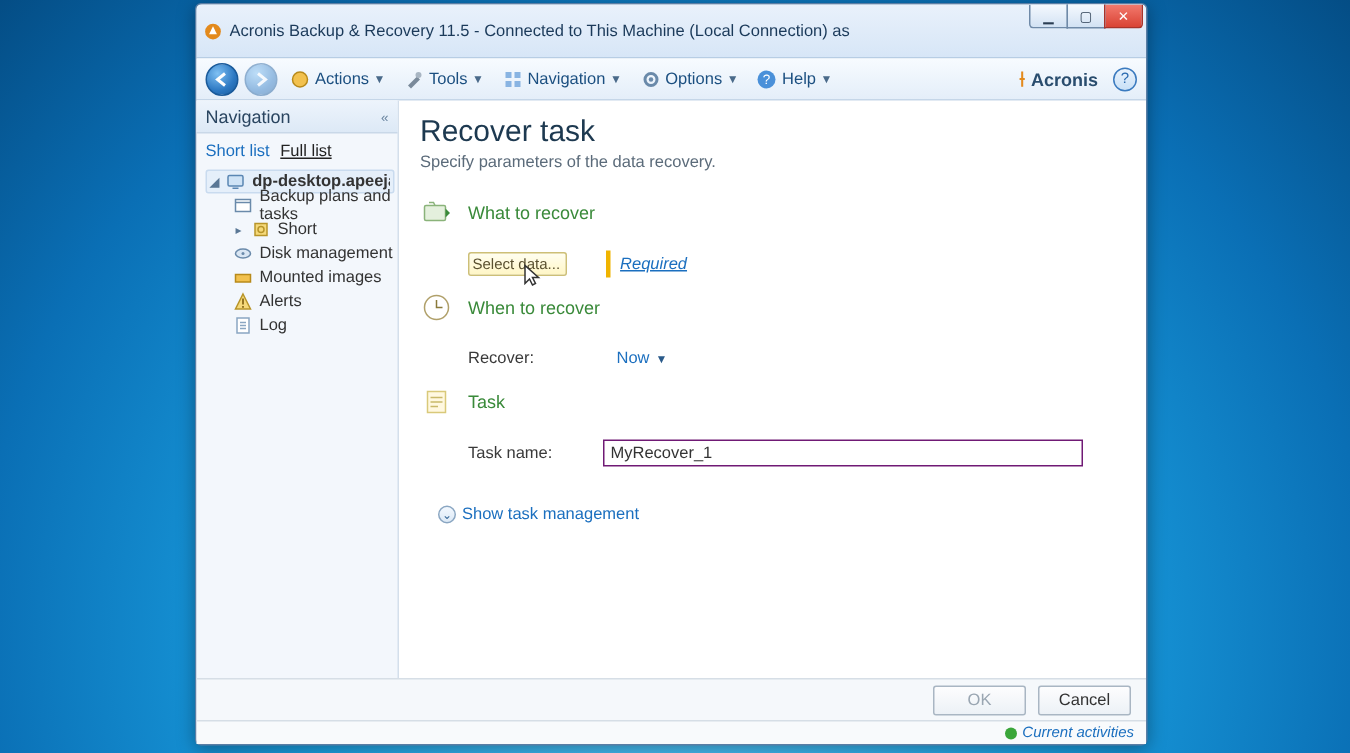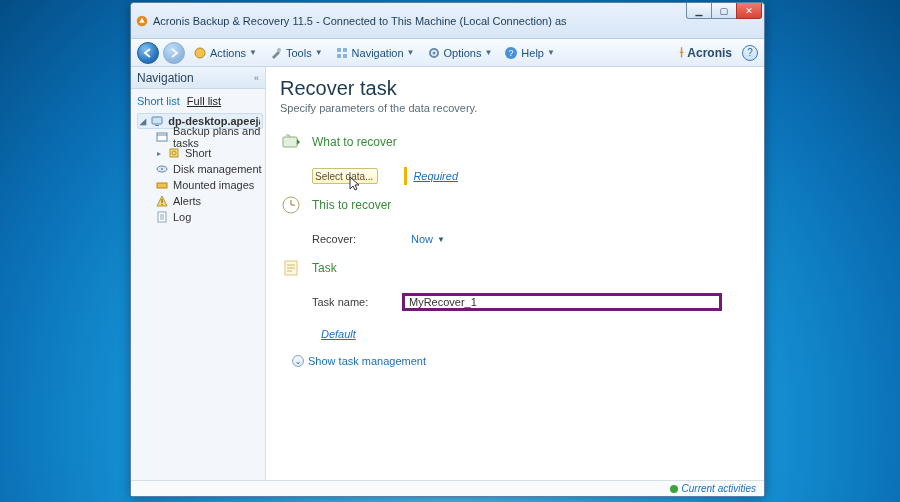--- a/index.html
+++ b/index.html
@@ -95,21 +95,21 @@
   .val { flex:1; }
   .vbar { border-left:3px solid #f0b400; padding-left:6px; height:18px; display:flex; align-items:center;}
   .vbar.plain { border-left-color: transparent; }
   .link { color:#1b6fbf; text-decoration:underline; cursor:pointer;font-style:italic;}
   .dd { color:#1b6fbf; display:inline-flex; align-items:center; gap:4px; cursor:pointer;}
   .dd .caret{ font-size:8px; color:#2a5a8a;}
   .selectbtn { display:inline-flex; align-items:center; gap:2px; background:linear-gradient(#fffef0,#fff6c6);
                border:1px solid #cdbf77; border-radius:2px; height:16px; padding:0 4px 0 2px; color:#5a5030;
                font-size:10px; cursor:pointer; position:relative;text-align:right;}
   .cursor { position:absolute; left:34px; top:6px; width:18px; height:18px; pointer-events:none;}
-  .txtin { width:320px; height:18px; border:3px solid #701a75; padding:0 4px; font-size:11px; color:#333;
+  .txtin { width:320px; height:18px; border:1px solid #701a75; padding:0 4px; font-size:11px; color:#333;
            background:#fff;}
   .showline { margin:4px 0 0 12px; display:flex; align-items:center; gap:4px; color:#1b6fbf; font-size:11px;
               cursor:pointer;}
   .showline .exp { width:12px; height:12px; border:1px solid #8aa6c2; border-radius:50%;
                    display:flex; align-items:center; justify-content:center; font-size:8px; color:#3a6a9a;
                    background:linear-gradient(#f3f8fe,#dce9f6);}
   
   .footer { height:28px; border-top:1px solid #d6dee6; background:#f5f8fb;
             display:flex; align-items:center; justify-content:flex-end; padding:0 10px; gap:8px;}
   .btn { min-width:62px; height:20px; border:1px solid #a9b6c3; border-radius:2px;
@@ -310,21 +310,21 @@
         </div>
       </div>
 
       <div class="section">
         <span class="secicon">
           <svg width="22" height="22" viewBox="0 0 22 22">
               <circle cx="11" cy="11" r="8" fill="#fff" stroke="#b0a06a"></circle>
               <path d="M11 6 V11 H15" stroke="#8a7a3a" fill="none"></path>
             </svg>
         </span>
-        <div class="sectitle">This to recover</div>
+        <div class="sectitle">When to recover</div>
       </div>
       <div class="row">
         <div class="lbl">Recover:</div>
         <div class="val">
           <div class="vbar plain">
             <span class="dd">
               <span>Now</span>
               <span class="caret">▼</span>
             </span>
           </div>
@@ -340,32 +340,31 @@
         </span>
         <div class="sectitle">Task</div>
       </div>
       <div class="row">
         <div class="lbl">Task name:</div>
         <div class="val">
           <input class="txtin" type="text" value="MyRecover_1" style="">
         </div>
       </div>
       <div class="row">
-        <div class="val">
-          <div class="vbar plain">
-              <span class="link">Default</span>
-            </div>
-        </div>
       </div>
       <div class="showline">
         <span class="exp">⌄</span>
         <span>Show task management</span>
       </div>
     </div>
   </div>
 
+  <div class="footer">
+    <button class="btn" disabled="">OK</button>
+    <button class="btn">Cancel</button>
+  </div>
 
   <div class="status">
     <span class="dot"></span>
     <span class="link" style="text-decoration:none;">Current activities</span>
   </div>
 
 </div>
 
 </body></html>

